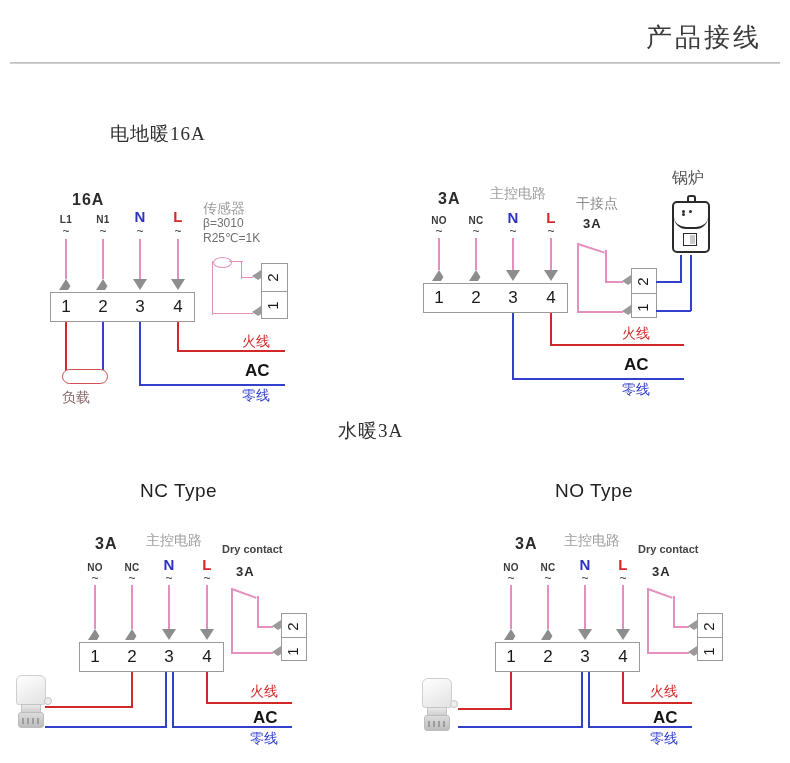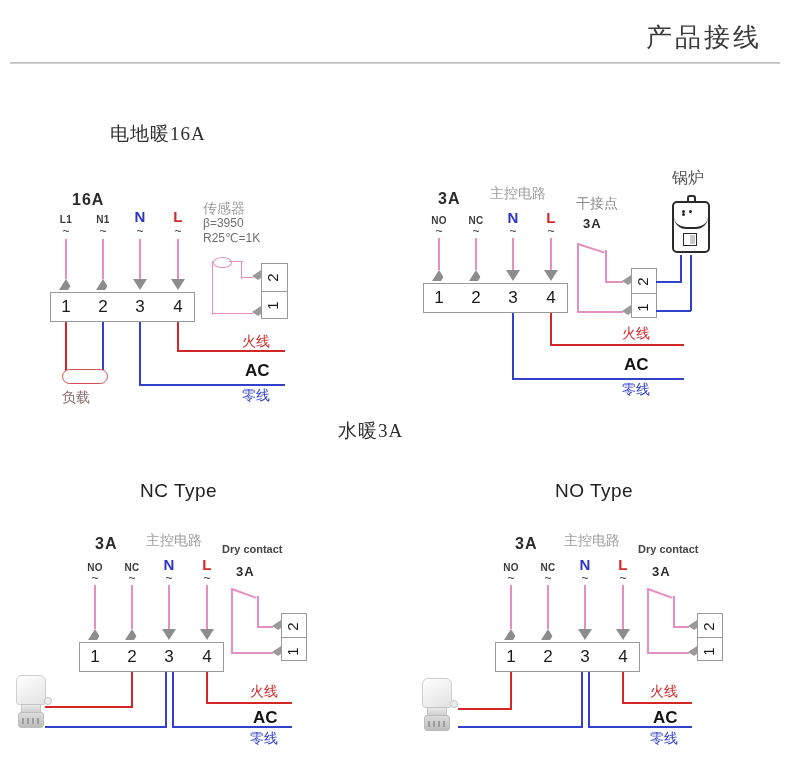--- a/index.html
+++ b/index.html
@@ -235,21 +235,21 @@
 
     <div class="w w-red" style="left:177px;top:311px;width:1.8px;height:30px;"></div>
     <div class="w w-red" style="left:177px;top:339px;width:108px;height:1.8px;"></div>
 
     <div class="lbl-live" style="left:242px;top:322px;">火线</div>
     <div class="lbl-ac" style="left:245px;top:350px;">AC</div>
     <div class="lbl-neutral" style="left:242px;top:376px;">零线</div>
 
     <div class="sensor-txt" style="left:203px;top:190px;">
       <div class="l1">传感器</div>
-      <div>β=3950</div>
+      <div>β=3010</div>
       <div>R25℃=1K</div>
     </div>
 
     <div class="bead" style="left:213px;top:246px;width:17px;height:9px;"></div>
     <div class="w w-pink" style="left:229px;top:250px;width:14px;height:1.4px;"></div>
     <div class="w w-pink" style="left:241px;top:250px;width:1.4px;height:18px;"></div>
     <div class="w w-pink" style="left:241px;top:266px;width:12px;height:1.4px;"></div>
     <div class="w w-pink" style="left:212px;top:250px;width:1.4px;height:54px;"></div>
     <div class="w w-pink" style="left:212px;top:302px;width:41px;height:1.4px;"></div>
 

